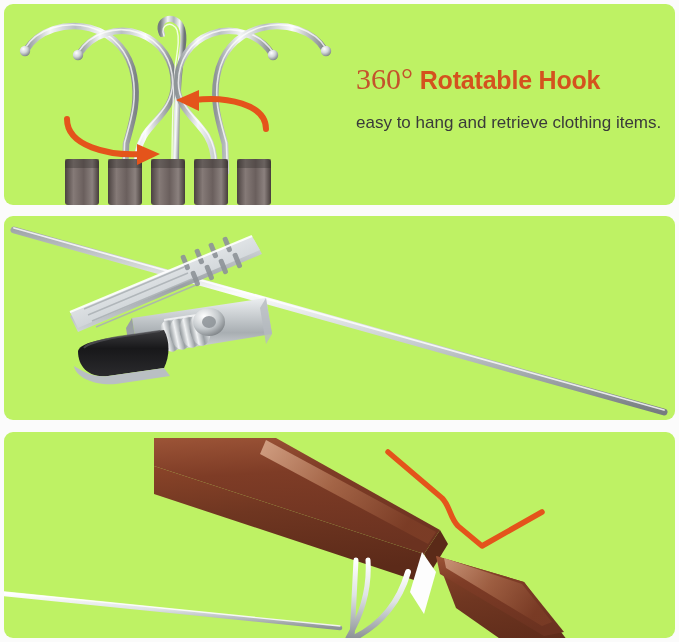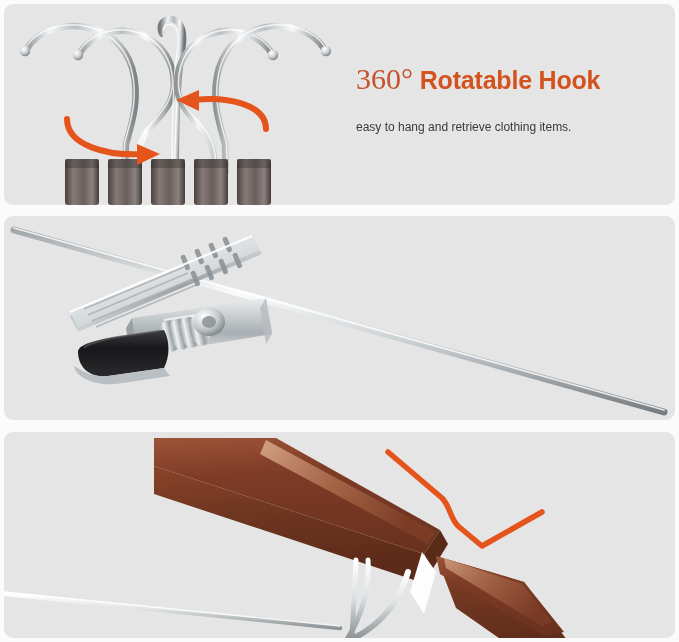--- a/index.html
+++ b/index.html
@@ -12,21 +12,21 @@
   #page {
     position: relative;
     width: 679px; height: 642px;
     background: #fbfbfb;
   }
 
   
   .card {
     position: absolute;
     left: 4px; width: 671px;
-    background: #e5e5e5;
+    background: #bef264;
     border-radius: 9px;
     overflow: hidden;
   }
   #panel-hook    { top: 4px;   height: 201px; }
   #panel-clip    { top: 216px; height: 204px; }
   #panel-notch   { top: 432px; height: 206px; }
 
   
   .txt { position: absolute; }
   .head {
@@ -38,24 +38,24 @@
     line-height: 1.12;
   }
   .head .deg {
     font-family: "Liberation Serif", serif;
     font-weight: normal;
     font-size: 30px;
     color: #c4522c;
     letter-spacing: 0px;
   }
   .sub {
-    font-size: 12px;
+    font-size: 17px;
     color: #3a3a3a;
     line-height: 1.32;
-    margin-top: 24px;
+    margin-top: 16px;
     white-space: nowrap;
   }
 
   #hook-text  { left: 352px; top: 58px; }
 
   
   .art { position: absolute; inset: 0; }
   svg { display: block; }
 </style>
 </head>

